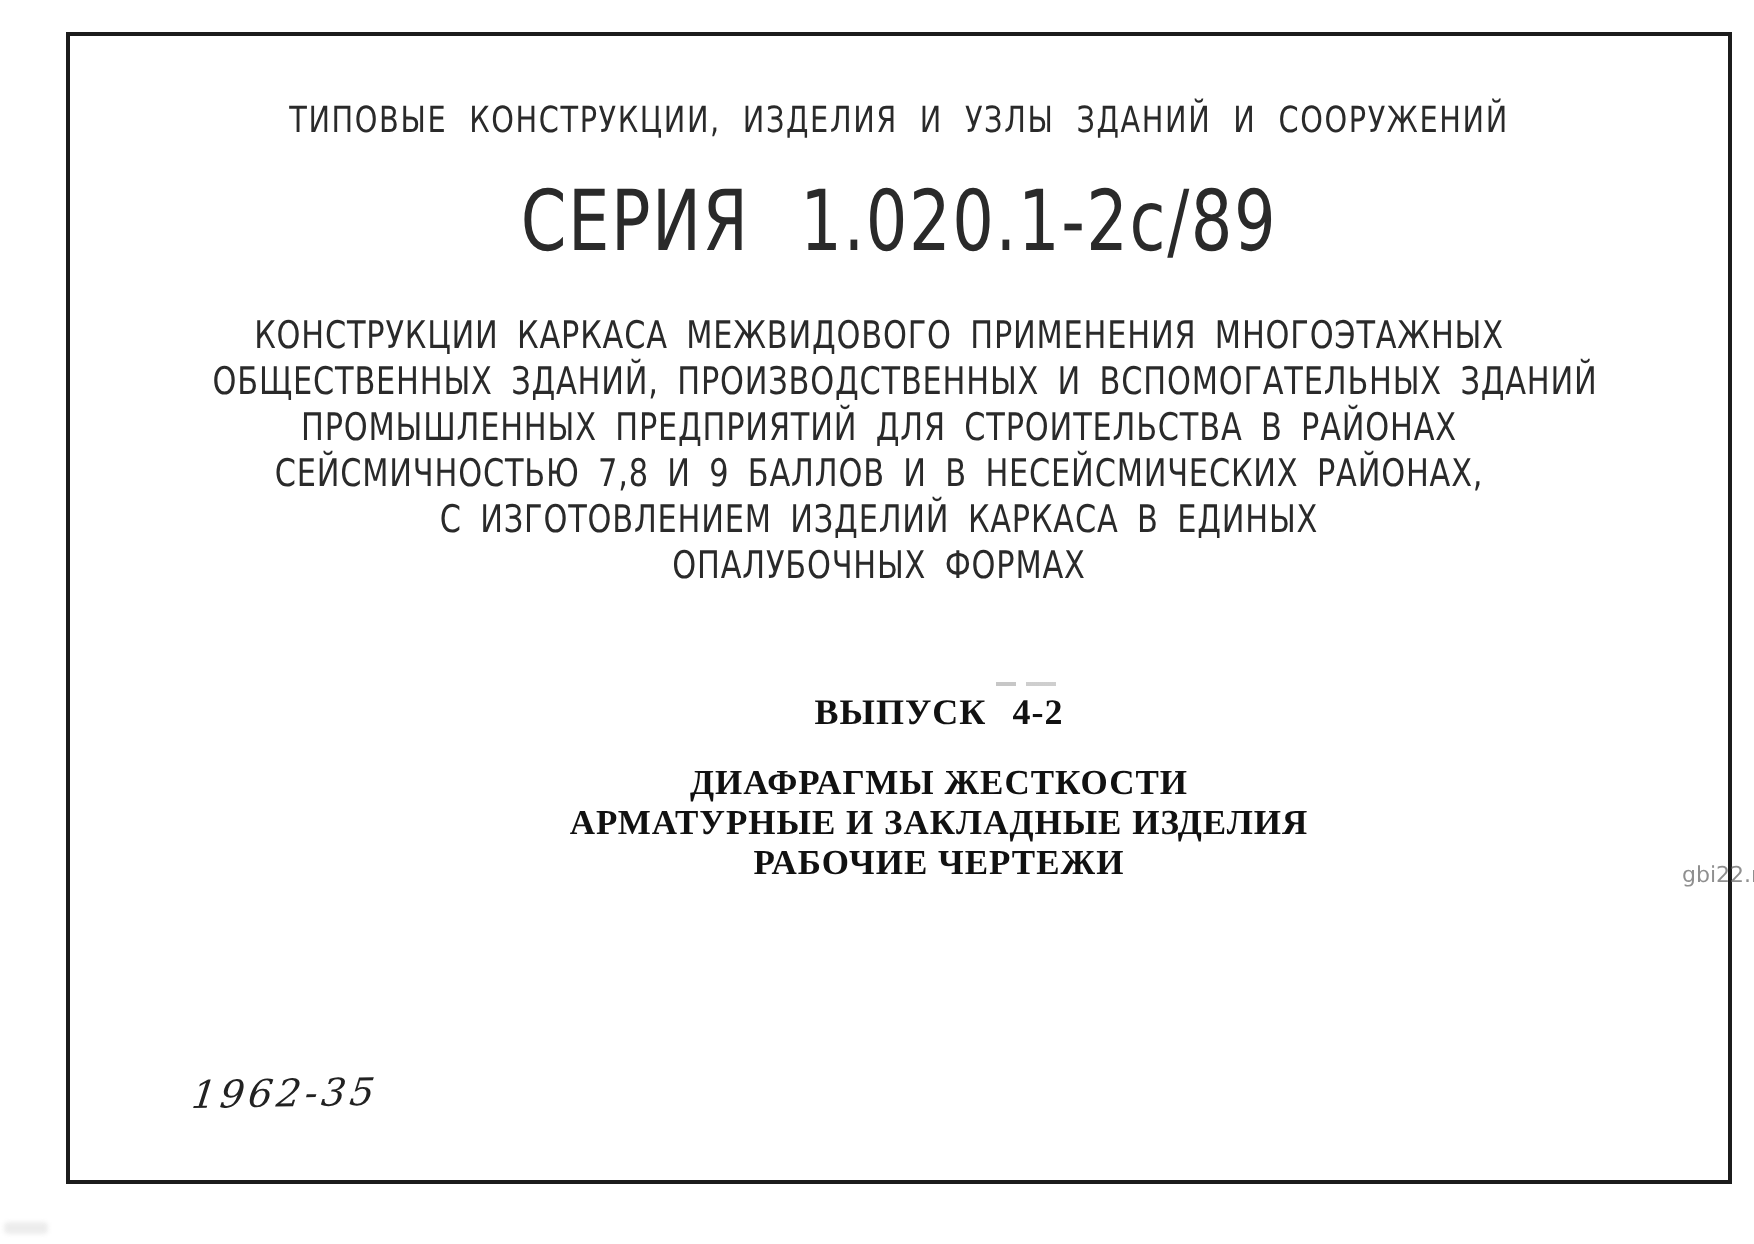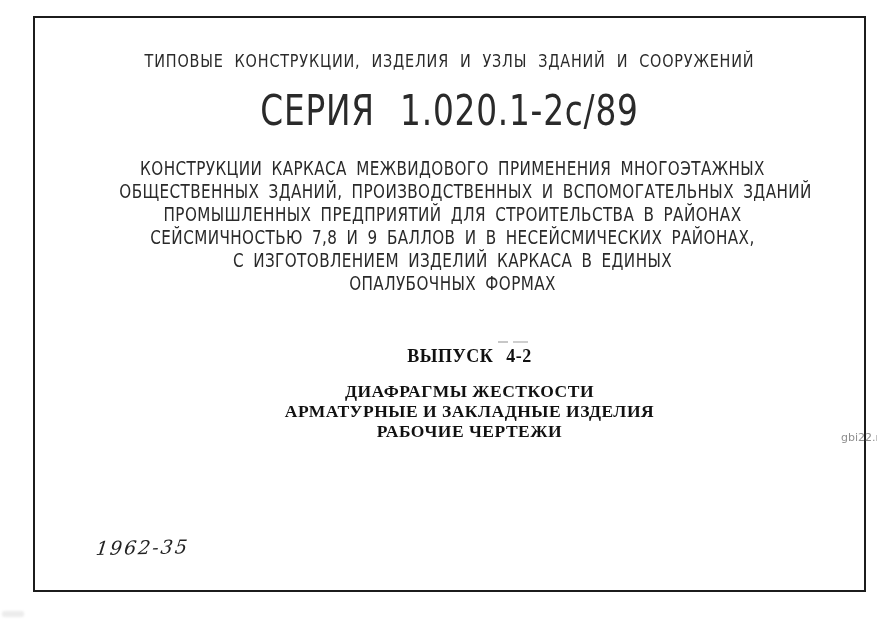--- a/index.html
+++ b/index.html
@@ -39,21 +39,21 @@
     top: 86px;
     font-size: 42px;
     line-height: 50px;
     font-weight: 400;
     letter-spacing: 1px;
     word-spacing: 18px;
     transform: scaleX(0.78);
   }
   .desc-block {
     position: absolute;
-    left: 36px; top: 157px;
+    left: 23px; top: 157px;
     width: 833px;
   }
   .desc-line {
     position: relative;
     left: 0; width: 833px;
     text-align: center;
     color: #2a2a2a;
     white-space: nowrap;
     font-size: 19px;
     line-height: 23px;

